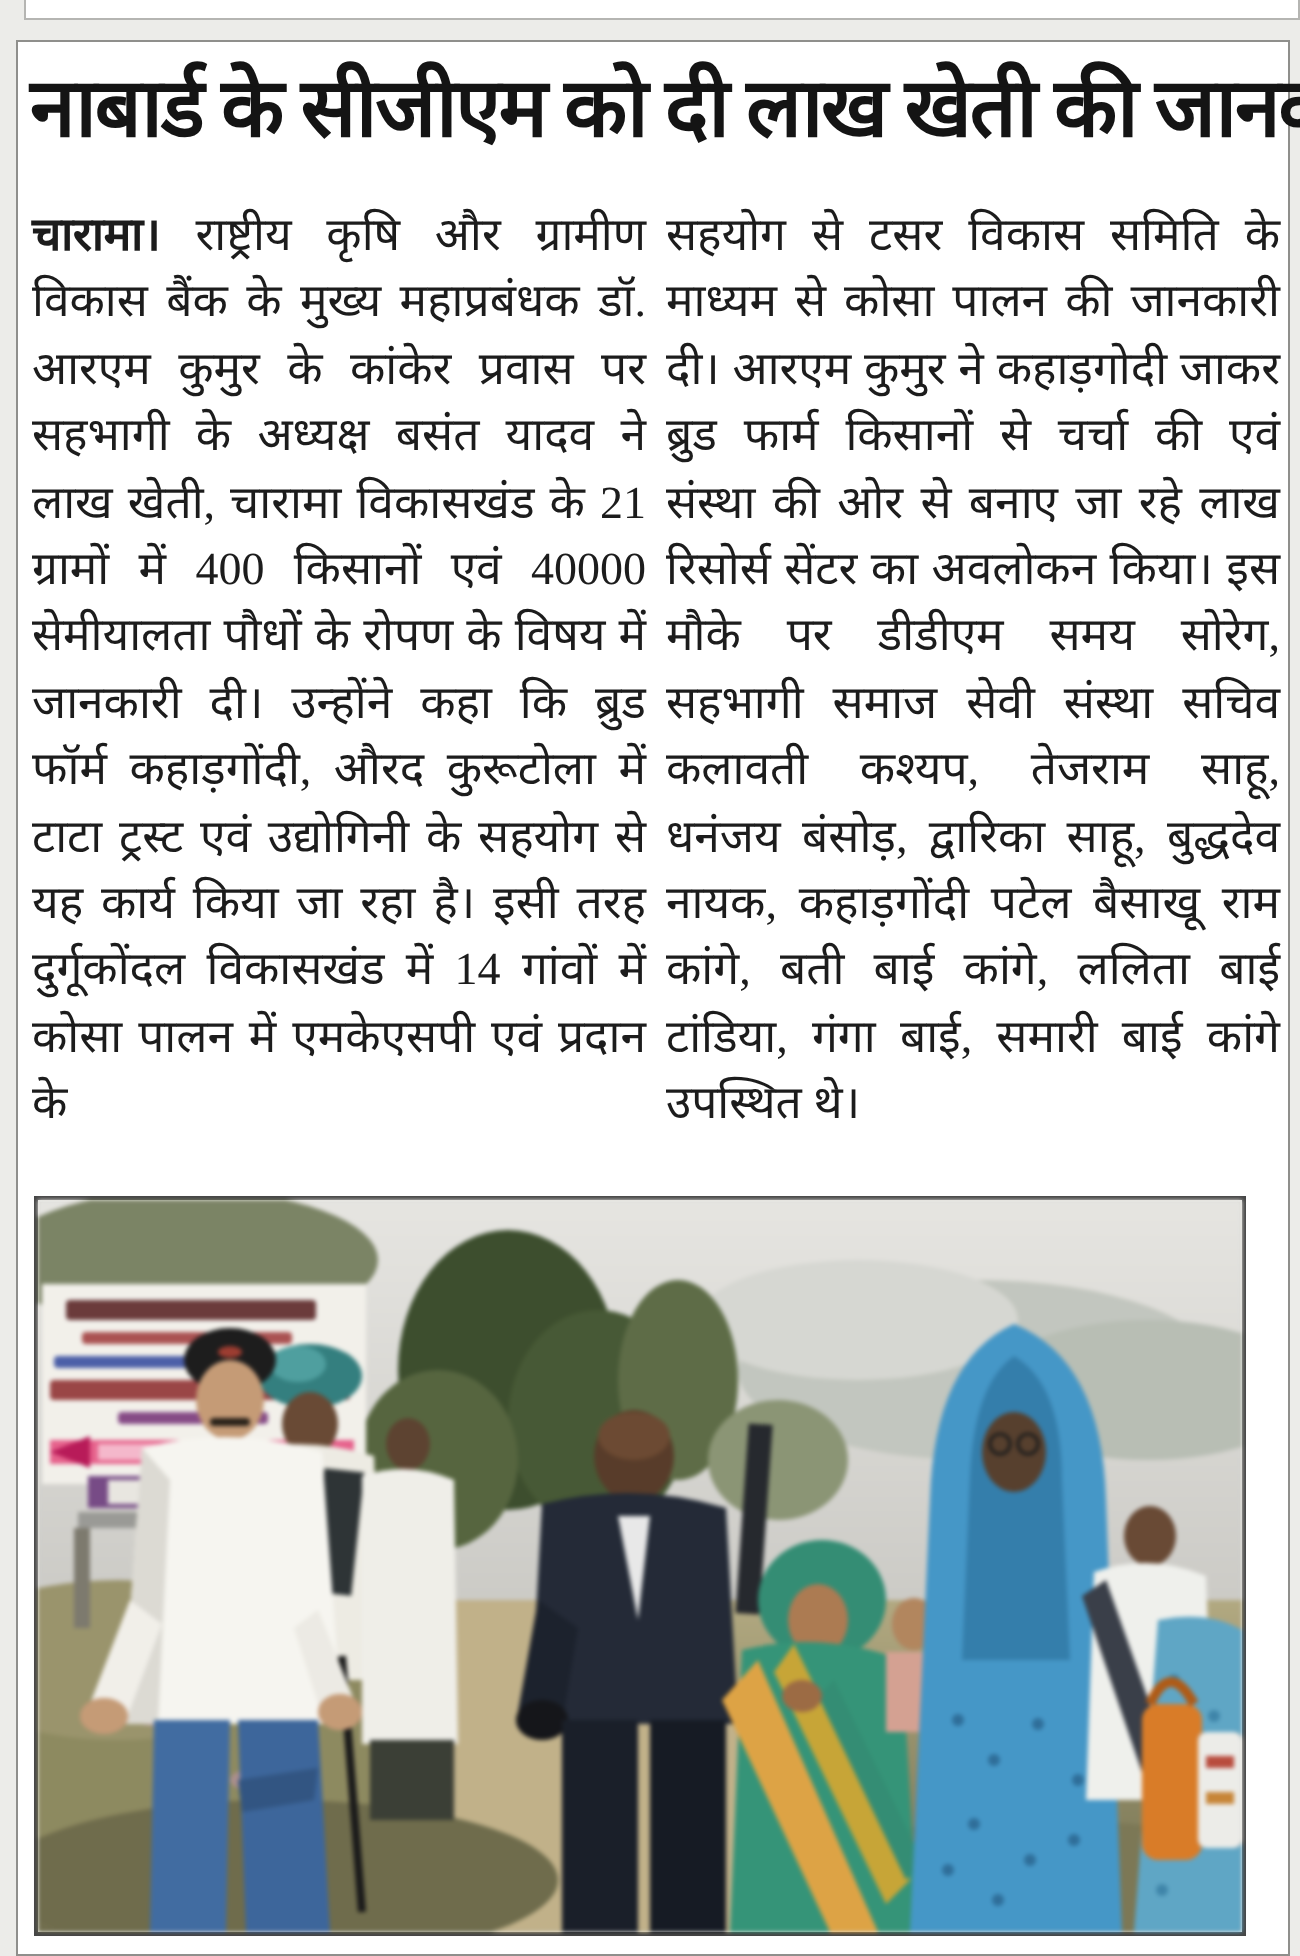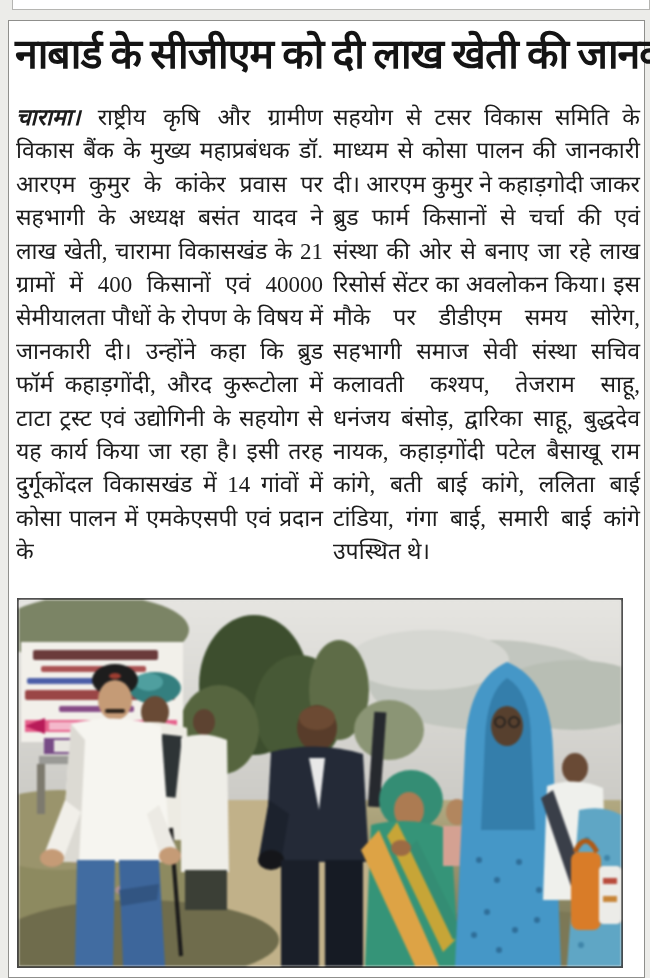--- a/index.html
+++ b/index.html
@@ -27,21 +27,21 @@
   .body-columns{
     position:absolute;left:7px;top:80px;width:624px;height:480px;
     display:flex;gap:10px;
   }
   .col{
     width:307px;
     font-size:23px;line-height:33.4px;color:#1c1c1c;
     text-align:justify;
     font-family:"Liberation Serif", serif;
   }
-  .dateline{font-weight:bold;font-style:italic;}
+  .dateline{font-weight:bold;}
   .photo-frame{
     position:absolute;left:8px;top:577px;width:606px;height:370px;
     border:2px solid #454545;box-sizing:border-box;
     background:#cfcfcb;
     box-shadow:inset 0 0 0 1px #e6e6e2;
   }
   .photo-frame svg{
     display:block;width:100%;height:100%;
     filter:blur(1.1px) saturate(0.92);
   }

